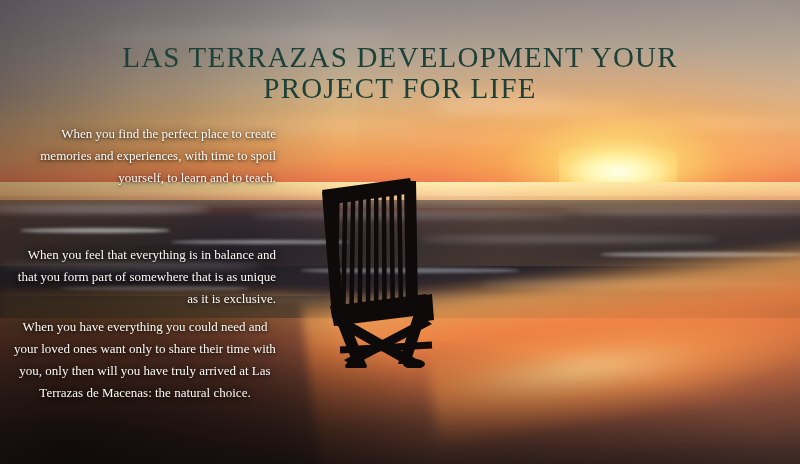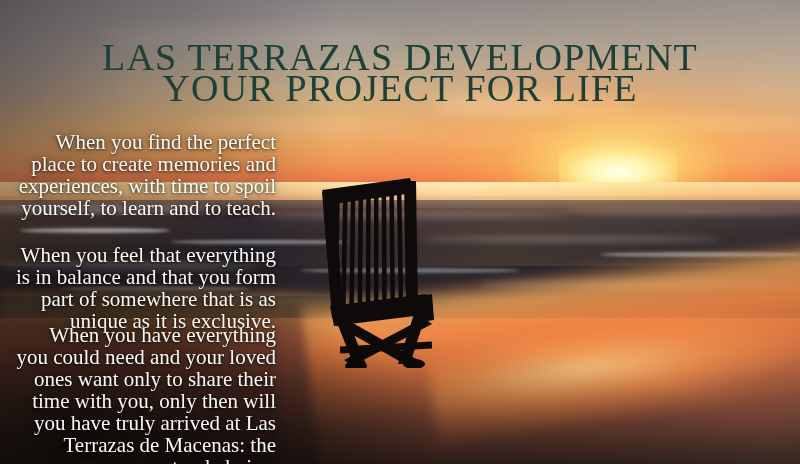--- a/index.html
+++ b/index.html
@@ -204,41 +204,41 @@
             mask-image: linear-gradient(to top, #000 0%, rgba(0,0,0,0.45) 55%, transparent 100%);
   }
 
   
   #headline {
     position: absolute;
     left: 0; top: 42px;
     width: 800px;
     text-align: center;
     color: #1d4038;
-    font-size: 38px;
+    font-size: 29px;
     line-height: 31px;
     letter-spacing: 1.2px;
     font-weight: normal;
     margin: 0;
     padding: 0 70px;
     box-sizing: border-box;
   }
   .para {
     position: absolute;
     left: 14px;
     width: 262px;
     text-align: right;
     color: #fdfbf6;
-    font-size: 21px;
+    font-size: 13px;
     line-height: 22px;
     text-shadow: 0 1px 3px rgba(0,0,0,0.75), 0 0 10px rgba(0,0,0,0.45);
   }
   #para-1 { top: 110px; }
   #para-2 { top: 204px; margin-top: 40px; }
-  #para-3 { top: 303px; }
+  #para-3 { top: 303px; text-align: center; }
 </style>
 </head>
 <body>
 
 <div id="poster">
 
   <div class="layer sky-base"></div>
   <div class="layer sky-tint"></div>
 
   <div class="cloud" style="left:430px;top:104px;width:210px;height:11px;background:rgba(255,228,186,0.55);"></div>

